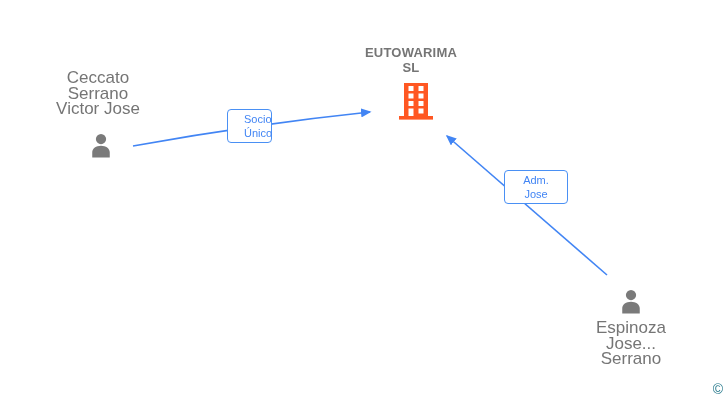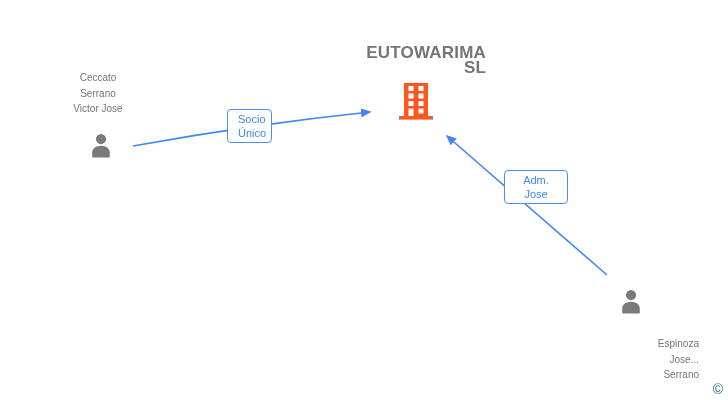--- a/index.html
+++ b/index.html
@@ -9,43 +9,43 @@
     background:#ffffff;
     overflow:hidden;
     font-family:"Liberation Sans", sans-serif;
   }
   .edges-layer{position:absolute;left:0;top:0;width:728px;height:400px;z-index:0;}
   .node{position:absolute;z-index:1;}
   .person-name{
     width:136px;
     text-align:center;
     color:#757575;
-    font-size:10px;
+    font-size:17px;
     line-height:15.5px;
   }
   .company-name{
     width:150px;
-    text-align:right;
+    text-align:center;
     color:#757575;
     font-weight:bold;
-    font-size:17px;
+    font-size:13px;
     line-height:15px;
     letter-spacing:.2px;
   }
   .icon-box{position:absolute;z-index:1;}
   .edge-label{
     position:absolute;z-index:2;
     background:#ffffff;
     border:1px solid #4a90f4;
     border-radius:4px;
     color:#4285f4;
     font-size:11px;
     line-height:14px;
     text-align:center;
-    padding:2px 10px;
+    padding:2px 16px;
     box-sizing:border-box;
   }
   .edge-label-socio{left:227px;top:109px;width:45px;}
   .edge-label-adm{left:504px;top:170px;width:64px;}
   .watermark{
     position:absolute;right:5px;bottom:3px;z-index:2;
     display:flex;align-items:baseline;gap:4px;
     font-family:"DejaVu Serif", serif;
   }
   .wm-copy{color:#26798c;font-size:14px;font-family:"Liberation Sans",sans-serif;}
@@ -98,21 +98,21 @@
       <rect x="19.5" y="25.5" width="5" height="5" fill="#ffffff"></rect>
     </svg>
   </div>
 
   <div class="icon-box" style="left:616px;top:286px;">
     <svg width="30" height="30" viewBox="0 0 24 24">
       <circle cx="12" cy="7.2" r="4.1" fill="#7a7a7a"></circle>
       <path d="M12 12.6c-3.9 0-7 2.2-7 5.2V22h14v-4.2c0-3-3.1-5.2-7-5.2z" fill="#7a7a7a"></path>
     </svg>
   </div>
-  <div class="node person-name" style="left:563px;top:336px;text-align:right;">
+  <div class="node person-name" style="left:563px;top:320px;">
     <div>Espinoza</div>
     <div>Jose...</div>
     <div>Serrano</div>
   </div>
 
   <div class="edge-label edge-label-socio">
     <div>Socio</div>
     <div>Único</div>
   </div>
   <div class="edge-label edge-label-adm">

